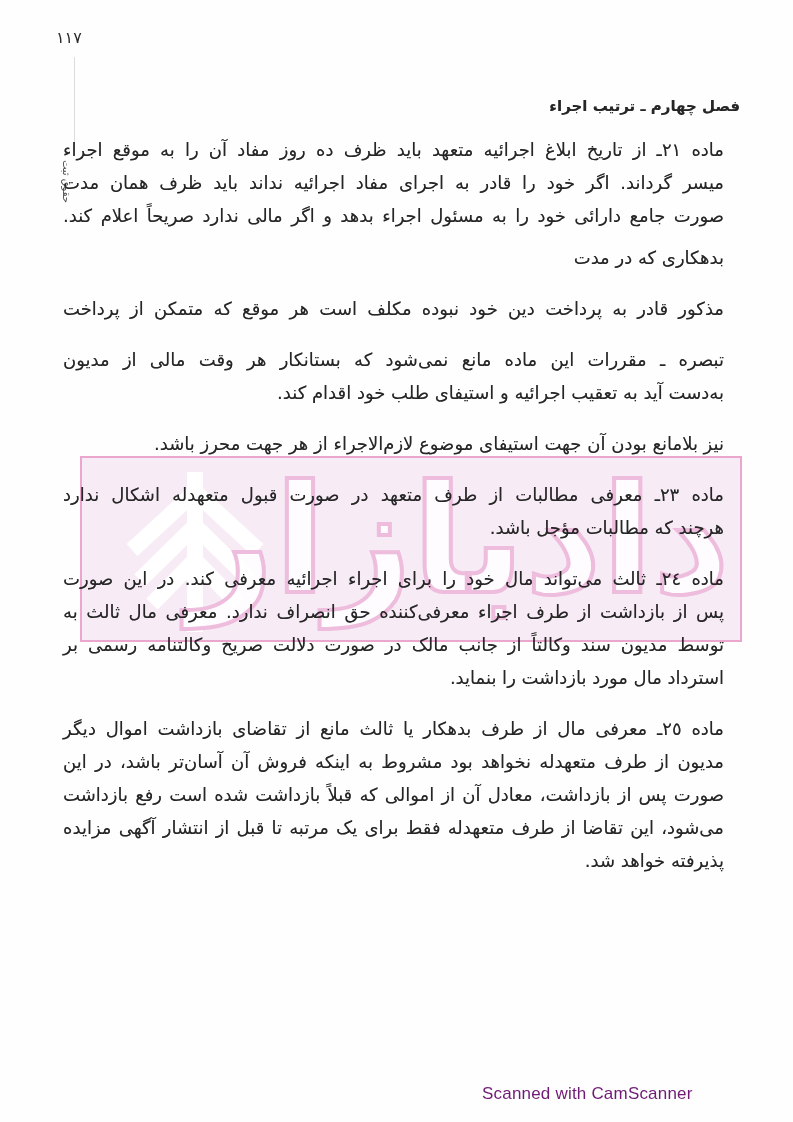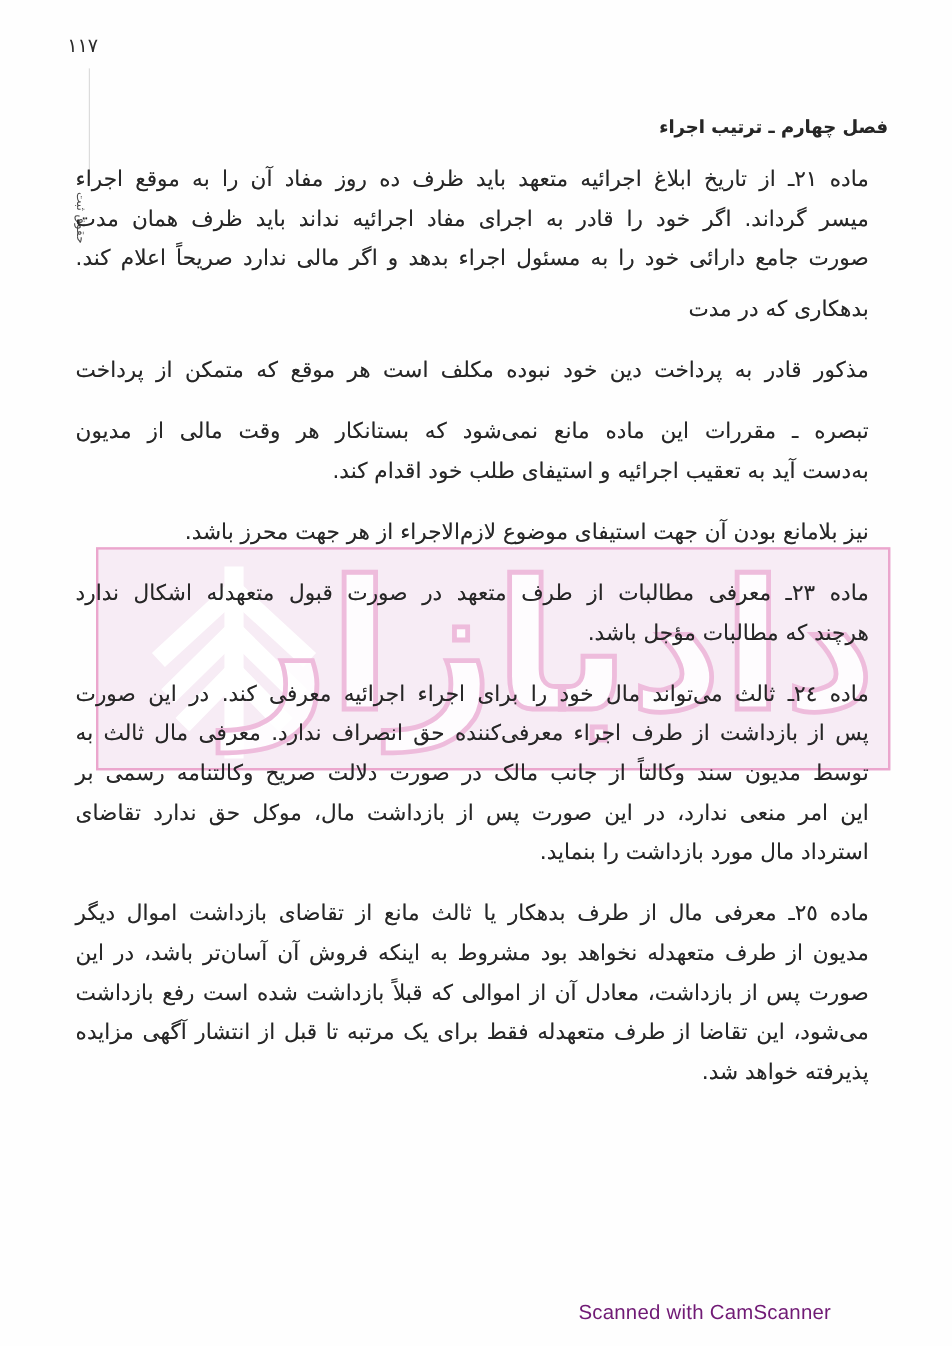--- a/index.html
+++ b/index.html
@@ -115,21 +115,20 @@
           <div class="line last">نیز بلامانع بودن آن جهت استیفای موضوع لازم‌الاجراء از هر جهت محرز باشد.</div>
         </div>
         <div class="para">
           <div class="line">ماده ٢٣ـ معرفی مطالبات از طرف متعهد در صورت قبول متعهدله اشکال ندارد</div>
           <div class="line last">هرچند که مطالبات مؤجل باشد.</div>
         </div>
         <div class="para">
           <div class="line">ماده ٢٤ـ ثالث می‌تواند مال خود را برای اجراء اجرائیه معرفی کند. در این صورت</div>
           <div class="line">پس از بازداشت از طرف اجراء معرفی‌کننده حق انصراف ندارد. معرفی مال ثالث به</div>
           <div class="line">توسط مدیون سند وکالتاً از جانب مالک در صورت دلالت صریح وکالتنامه رسمی بر</div>
-          <div class="line">این امر منعی ندارد، در این صورت پس از بازداشت مال، موکل حق ندارد تقاضای</div>
           <div class="line last">استرداد مال مورد بازداشت را بنماید.</div>
         </div>
         <div class="para">
           <div class="line">ماده ٢٥ـ معرفی مال از طرف بدهکار یا ثالث مانع از تقاضای بازداشت اموال دیگر</div>
           <div class="line">مدیون از طرف متعهدله نخواهد بود مشروط به اینکه فروش آن آسان‌تر باشد، در این</div>
           <div class="line">صورت پس از بازداشت، معادل آن از اموالی که قبلاً بازداشت شده است رفع بازداشت</div>
           <div class="line">می‌شود، این تقاضا از طرف متعهدله فقط برای یک مرتبه تا قبل از انتشار آگهی مزایده</div>
           <div class="line last">پذیرفته خواهد شد.</div>
         </div>
       </div>

